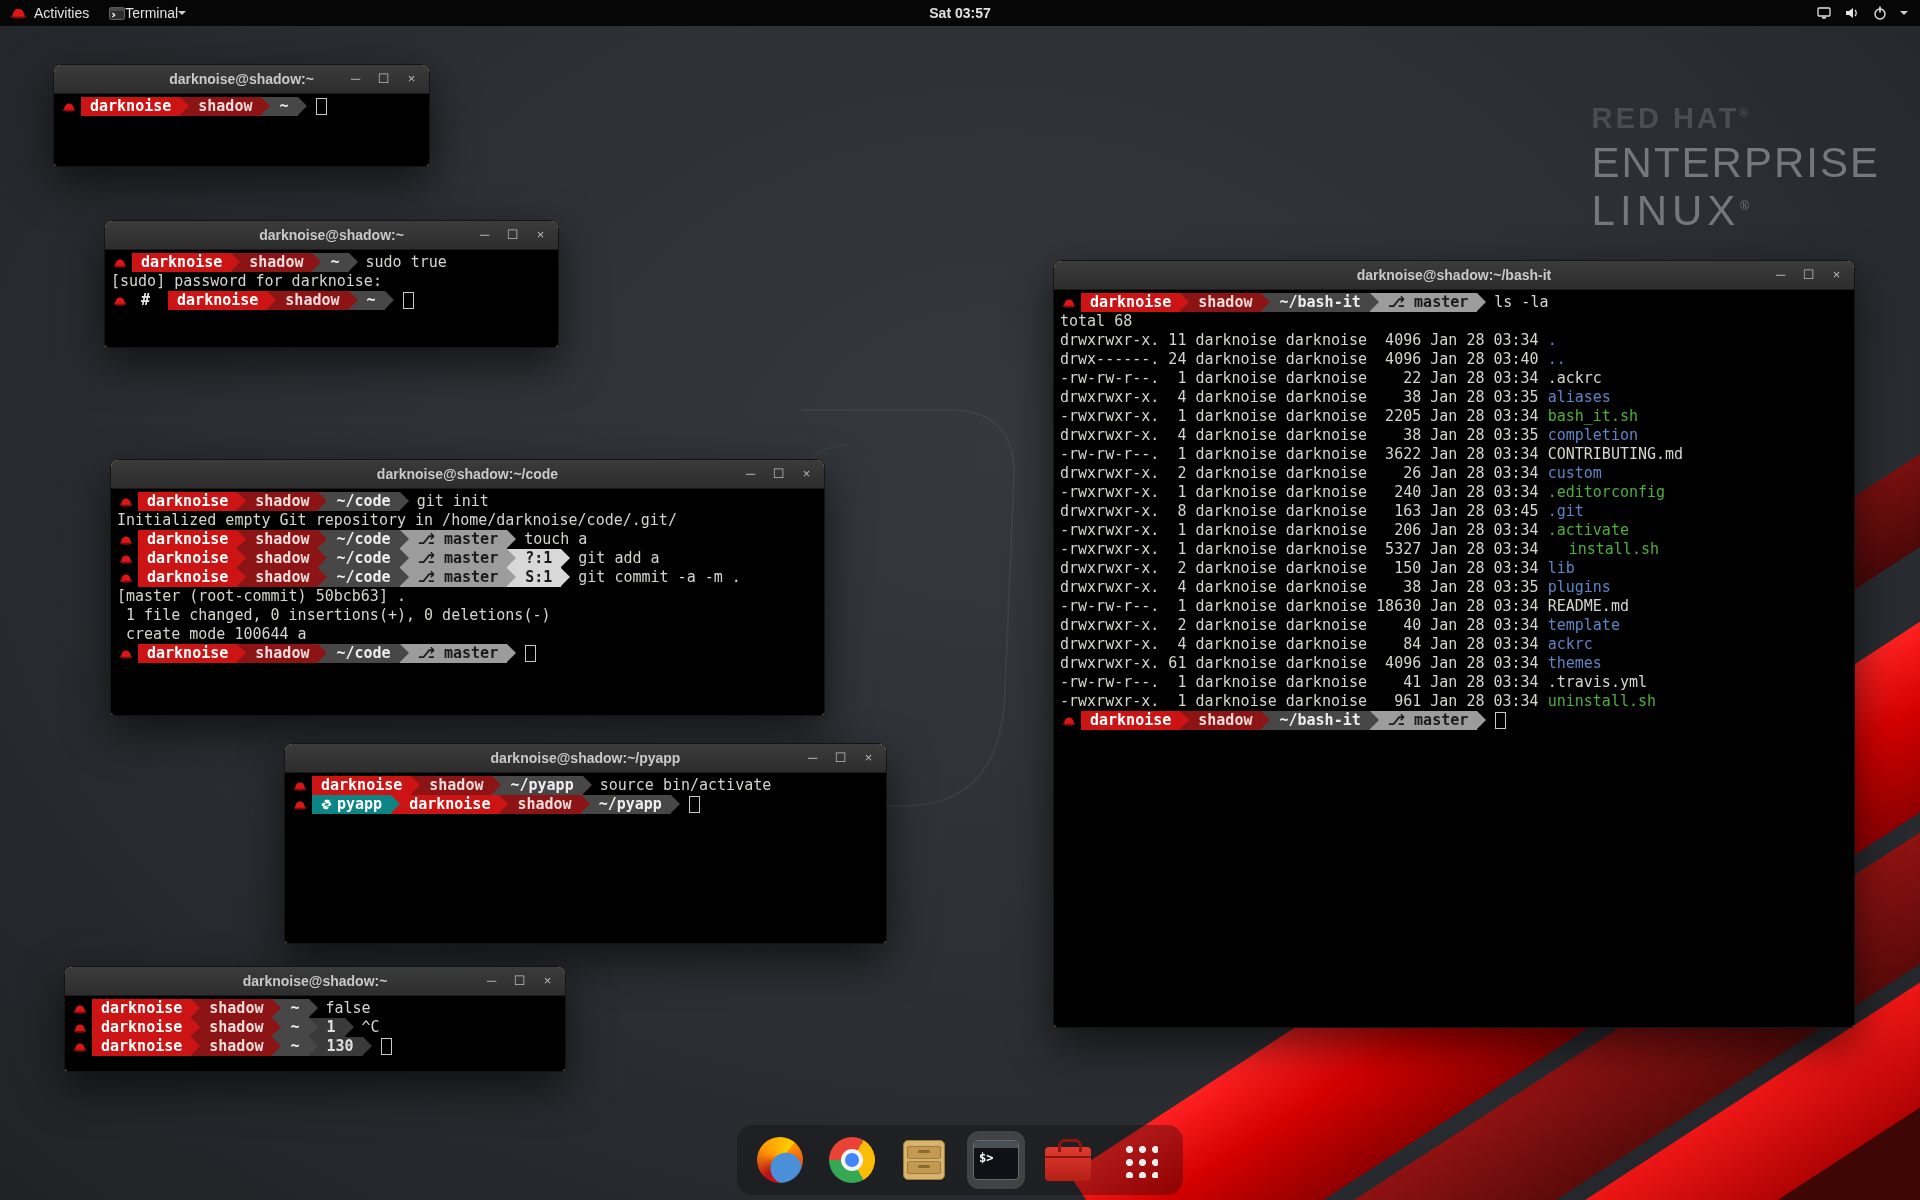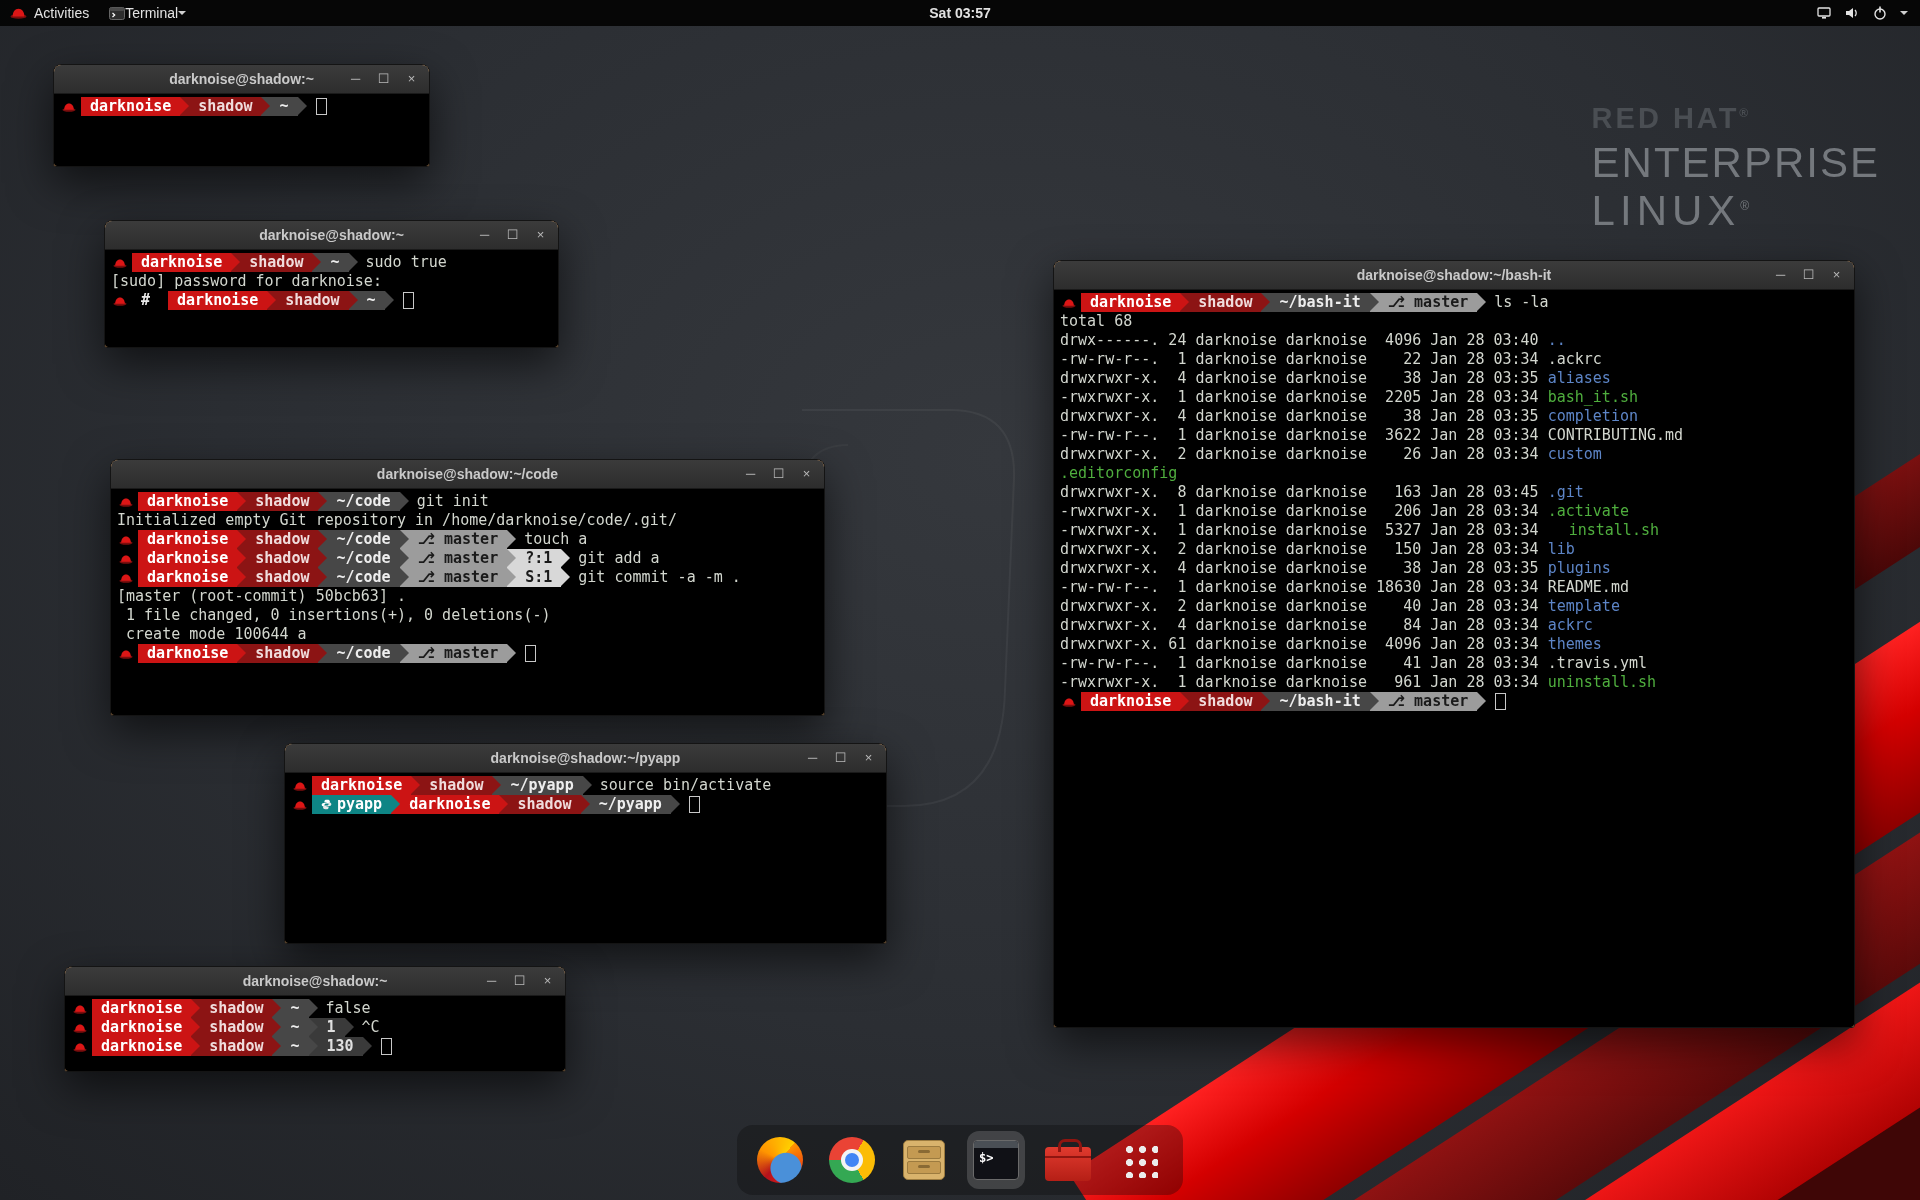--- a/index.html
+++ b/index.html
@@ -434,20 +434,24 @@
         <span class="seg" style="background: rgb(71, 71, 71); color: rgb(238, 238, 238);">~/bash-it</span>
         <span class="sep" style="background: rgb(156, 156, 156);"><span class="tri" style="border-left-color: rgb(71, 71, 71);"></span></span>
         <span class="seg" style="background: rgb(156, 156, 156); color: rgb(26, 26, 26);">⎇ master</span>
         <span class="sep"><span class="tri" style="border-left-color: rgb(156, 156, 156);"></span></span>
         <span class="cmd">ls -la</span>
       </div>
       <div class="tline">
         <span style="color: rgb(211, 215, 207);">total 68</span>
       </div>
       <div class="tline">
+        <span style="color: rgb(211, 215, 207);">drwxrwxr-x. 11 darknoise darknoise  4096 Jan 28 03:34 </span>
+        <span style="color: rgb(93, 133, 199);">.</span>
+      </div>
+      <div class="tline">
         <span style="color: rgb(211, 215, 207);">drwx------. 24 darknoise darknoise  4096 Jan 28 03:40 </span>
         <span style="color: rgb(93, 133, 199);">..</span>
       </div>
       <div class="tline">
         <span style="color: rgb(211, 215, 207);">-rw-rw-r--.  1 darknoise darknoise    22 Jan 28 03:34 </span>
         <span style="color: rgb(211, 215, 207);">.ackrc</span>
       </div>
       <div class="tline">
         <span style="color: rgb(211, 215, 207);">drwxrwxr-x.  4 darknoise darknoise    38 Jan 28 03:35 </span>
         <span style="color: rgb(93, 133, 199);">aliases</span>
@@ -462,20 +466,21 @@
       </div>
       <div class="tline">
         <span style="color: rgb(211, 215, 207);">-rw-rw-r--.  1 darknoise darknoise  3622 Jan 28 03:34 </span>
         <span style="color: rgb(211, 215, 207);">CONTRIBUTING.md</span>
       </div>
       <div class="tline">
         <span style="color: rgb(211, 215, 207);">drwxrwxr-x.  2 darknoise darknoise    26 Jan 28 03:34 </span>
         <span style="color: rgb(93, 133, 199);">custom</span>
       </div>
       <div class="tline">
+        <span style="color: rgb(211, 215, 207);">-rwxrwxr-x.  1 darknoise darknoise   240 Jan 28 03:34 </span>
         <span style="color: rgb(79, 174, 62);">.editorconfig</span>
       </div>
       <div class="tline">
         <span style="color: rgb(211, 215, 207);">drwxrwxr-x.  8 darknoise darknoise   163 Jan 28 03:45 </span>
         <span style="color: rgb(93, 133, 199);">.git</span>
       </div>
       <div class="tline">
         <span style="color: rgb(211, 215, 207);">-rwxrwxr-x.  1 darknoise darknoise   206 Jan 28 03:34 </span>
         <span style="color: rgb(79, 174, 62);">.activate</span>
       </div>

